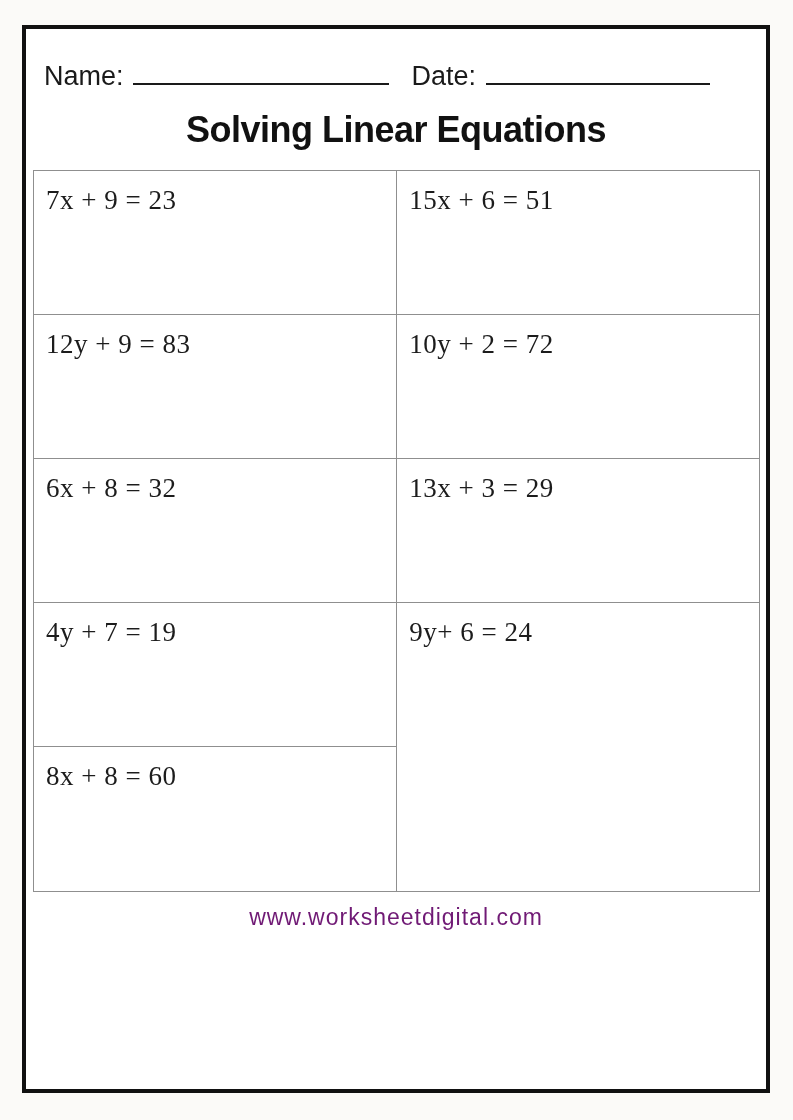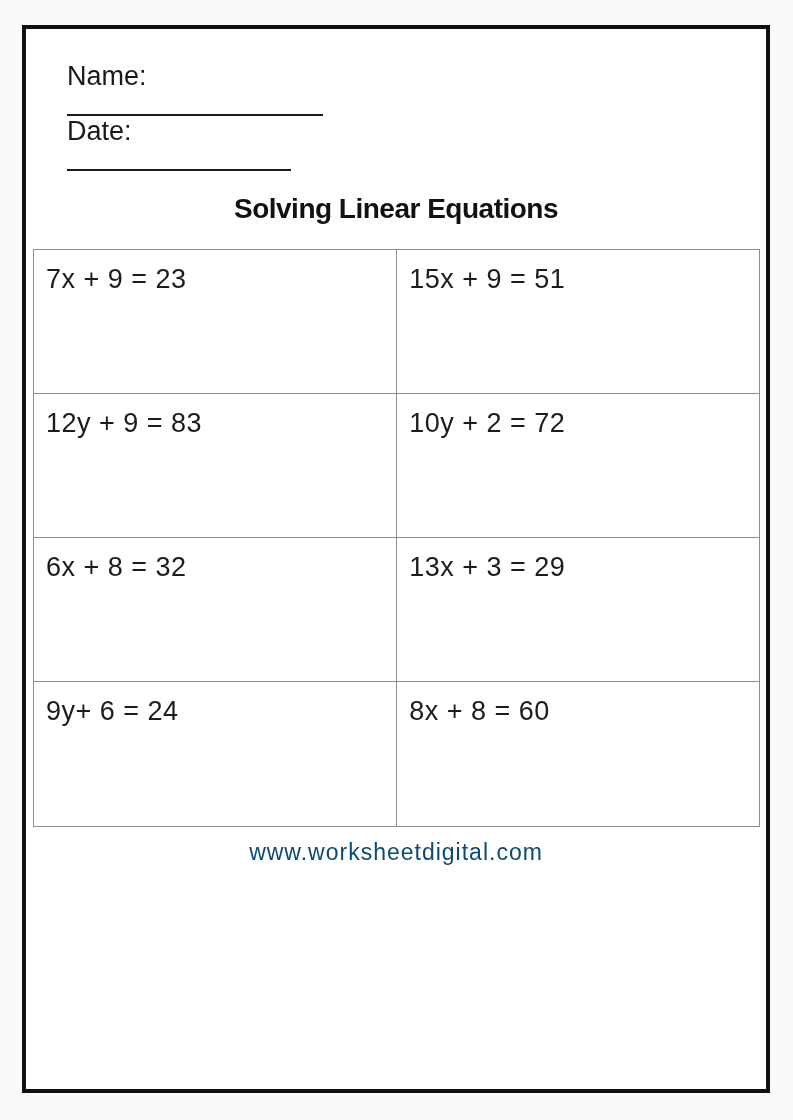--- a/index.html
+++ b/index.html
@@ -20,35 +20,34 @@
     background: #ffffff;
     border: 4px solid #111111;
   }
   
   .header-row {
     display: flex;
     align-items: baseline;
     padding: 32px 0 0 18px;
     font-size: 27px;
     color: #1a1a1a;
-    flex-direction: column;
   }
   .blank {
     display: inline-block;
     border-bottom: 2px solid #1a1a1a;
     height: 24px;
   }
   .name-blank { width: 256px; margin-left: 9px; }
   .date-label { margin-left: 23px; }
   .date-blank { width: 224px; margin-left: 10px; }
   
   .title {
     margin: 15px 0 0 0;
     text-align: center;
-    font-size: 28px;
+    font-size: 36px;
     font-weight: bold;
     letter-spacing: -0.5px;
     color: #111111;
     line-height: 46px;
   }
   
   .grid {
     margin: 17px 6px 0 7px;
     border: 1px solid #8f8f8f;
     display: grid;
@@ -56,57 +55,58 @@
   }
   .cell {
     height: 144px;
     padding: 14px 8px 0 12px;
     border-right: 1px solid #8f8f8f;
     border-bottom: 1px solid #8f8f8f;
   }
   .cell:nth-child(2n) { border-right: none; }
   .cell:nth-last-child(-n+2) { border-bottom: none; }
   .equation {
-    font-family: Liberation Sans, sans-serif;
+    font-family: Liberation Serif, serif;
     font-size: 27px;
     color: #1c1c1c;
     letter-spacing: 0.5px;
     white-space: pre;
   }
   
   .footer {
     height: 51px;
     display: flex;
     align-items: center;
     justify-content: center;
     font-size: 23px;
     letter-spacing: 1px;
-    color: #0c4a6e;
+    color: #701a75;
   }
 </style>
 </head>
 <body>
 
 <div class="sheet">
 
   <div class="header-row">
     <span>Name:</span>
     <span class="blank name-blank"></span>
     <span class="date-label">Date:</span>
     <span class="blank date-blank"></span>
   </div>
 
   <h1 class="title">Solving Linear Equations</h1>
 
   <div class="grid">
     <div class="cell"><span class="equation">7x + 9 = 23</span></div>
-    <div class="cell"><span class="equation">15x + 9 = 51</span></div>
+    <div class="cell"><span class="equation">15x + 6 = 51</span></div>
     <div class="cell"><span class="equation">12y + 9 = 83</span></div>
     <div class="cell"><span class="equation">10y + 2 = 72</span></div>
     <div class="cell"><span class="equation">6x + 8 = 32</span></div>
     <div class="cell"><span class="equation">13x + 3 = 29</span></div>
+    <div class="cell"><span class="equation">4y + 7 = 19</span></div>
     <div class="cell"><span class="equation">9y+ 6 = 24</span></div>
     <div class="cell"><span class="equation">8x + 8 = 60</span></div>
   </div>
 
   <div class="footer">www.worksheetdigital.com</div>
 
 </div>
 
 </body></html>

